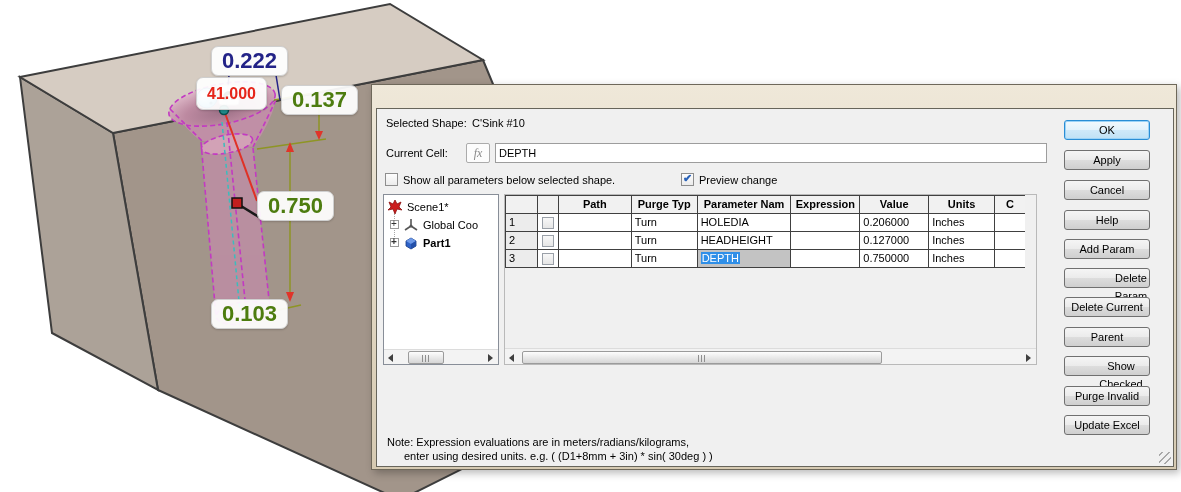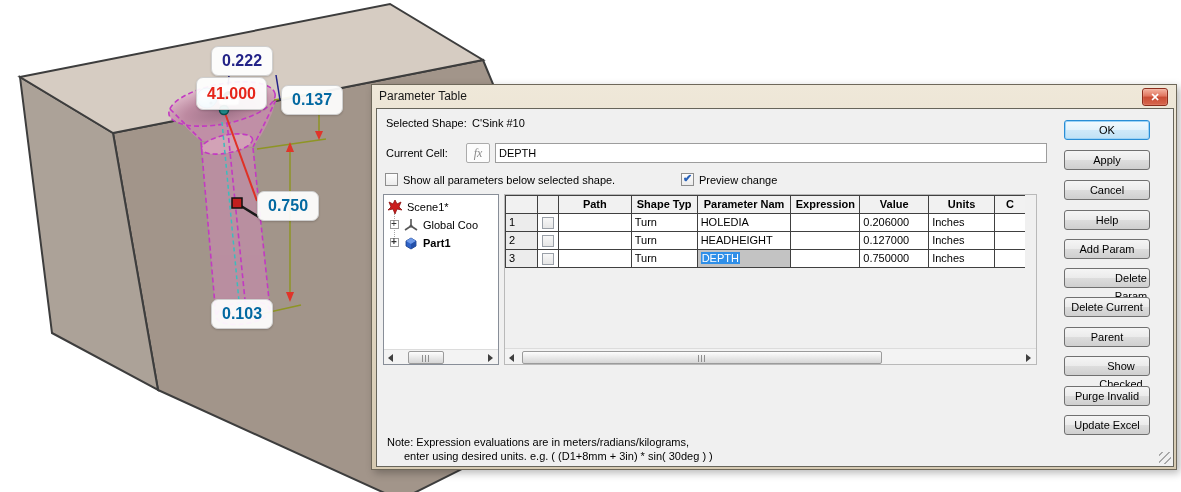--- a/index.html
+++ b/index.html
@@ -2,23 +2,23 @@
 <html><head>
 <meta charset="utf-8">
 <style>
   * { box-sizing: border-box; margin: 0; padding: 0; }
   html,body { width:1181px; height:492px; background:#ffffff; font-family:"Liberation Sans", sans-serif; overflow:hidden; }
   #stage { position:relative; width:1181px; height:492px; background:#fff; }
 
   
   #viewport { position:absolute; left:0; top:0; width:1181px; height:492px; }
   .pill { position:absolute; background:rgba(255,255,255,0.93); border:1px solid #cfcfcf; border-radius:7px;
-          padding:1px 10px; font-size:16px; font-weight:600; line-height:26px; box-shadow:0 1px 2px rgba(0,0,0,0.18); white-space:nowrap; }
+          padding:1px 10px; font-size:22px; font-weight:600; line-height:26px; box-shadow:0 1px 2px rgba(0,0,0,0.18); white-space:nowrap; }
   .pill-blue  { color:#232387; }
-  .pill-olive { color:#0369a1; }
+  .pill-olive { color:#4d7c0f; }
   .pill-red   { color:#e62419; font-size:16px; line-height:29px; }
 
   
   #dialog { position:absolute; left:371px; top:84px; width:806px; height:386px;
             background:linear-gradient(180deg,#efe8d9 0%,#e3d9c5 45%,#d6cab2 100%);
             border:1px solid #6e685a; box-shadow:3px 3px 8px rgba(0,0,0,0.28); }
   #titlebar { position:absolute; left:0; top:0; width:100%; height:23px; }
   #title { position:absolute; left:7px; top:0; line-height:23px; font-size:12px; color:#171717; }
   #closebtn { position:absolute; left:770px; top:3px; width:26px; height:18px; border:1px solid #8c2d1c; border-radius:3px;
               background:linear-gradient(180deg,#f4b3a0 0%,#e0745d 45%,#c94c34 50%,#d8674e 100%);
@@ -170,24 +170,20 @@
 
     
     <div class="pill pill-blue" style="left:211px; top:46px;">0.222</div>
     <div class="pill pill-red" style="left:196px; top:77px;">41.000</div>
     <div class="pill pill-olive" style="left:281px; top:85px;">0.137</div>
     <div class="pill pill-olive" style="left:257px; top:191px;">0.750</div>
     <div class="pill pill-olive" style="left:211px; top:299px;">0.103</div>
   </div>
 
   <div id="dialog">
-    <div id="titlebar">
-      <span id="title">Parameter Table</span>
-      <div id="closebtn"><span>✕</span></div>
-    </div>
 
     <div id="client">
 
       <span class="lbl" style="left:9px; top:8px;">Selected Shape:</span>
       <span class="lbl" style="left:95px; top:8px;">C'Sink #10</span>
 
       <span class="lbl" style="left:9px; top:38px;">Current Cell:</span>
       <div id="fxbtn">fx</div>
       <input id="cellinput" type="text" value="DEPTH" style="">
 
@@ -231,21 +227,21 @@
           <div class="sb-thumb" style="left:24px; width:36px;"></div>
         </div>
       </div>
 
       <div id="tablepanel">
         <div id="grid">
           <div class="grow ghead">
             <div class="gcell c-num"></div>
             <div class="gcell c-chk"></div>
             <div class="gcell c-path">Path</div>
-            <div class="gcell c-owner">Shape Typ</div>
+            <div class="gcell c-owner">Purge Typ</div>
             <div class="gcell c-param">Parameter Nam</div>
             <div class="gcell c-expr">Expression</div>
             <div class="gcell c-value">Value</div>
             <div class="gcell c-units">Units</div>
             <div class="gcell c-comment">C</div>
           </div>
           <div class="grow">
             <div class="gcell c-num">1</div>
             <div class="gcell c-chk">
                 <span class="gridcb"></span>

